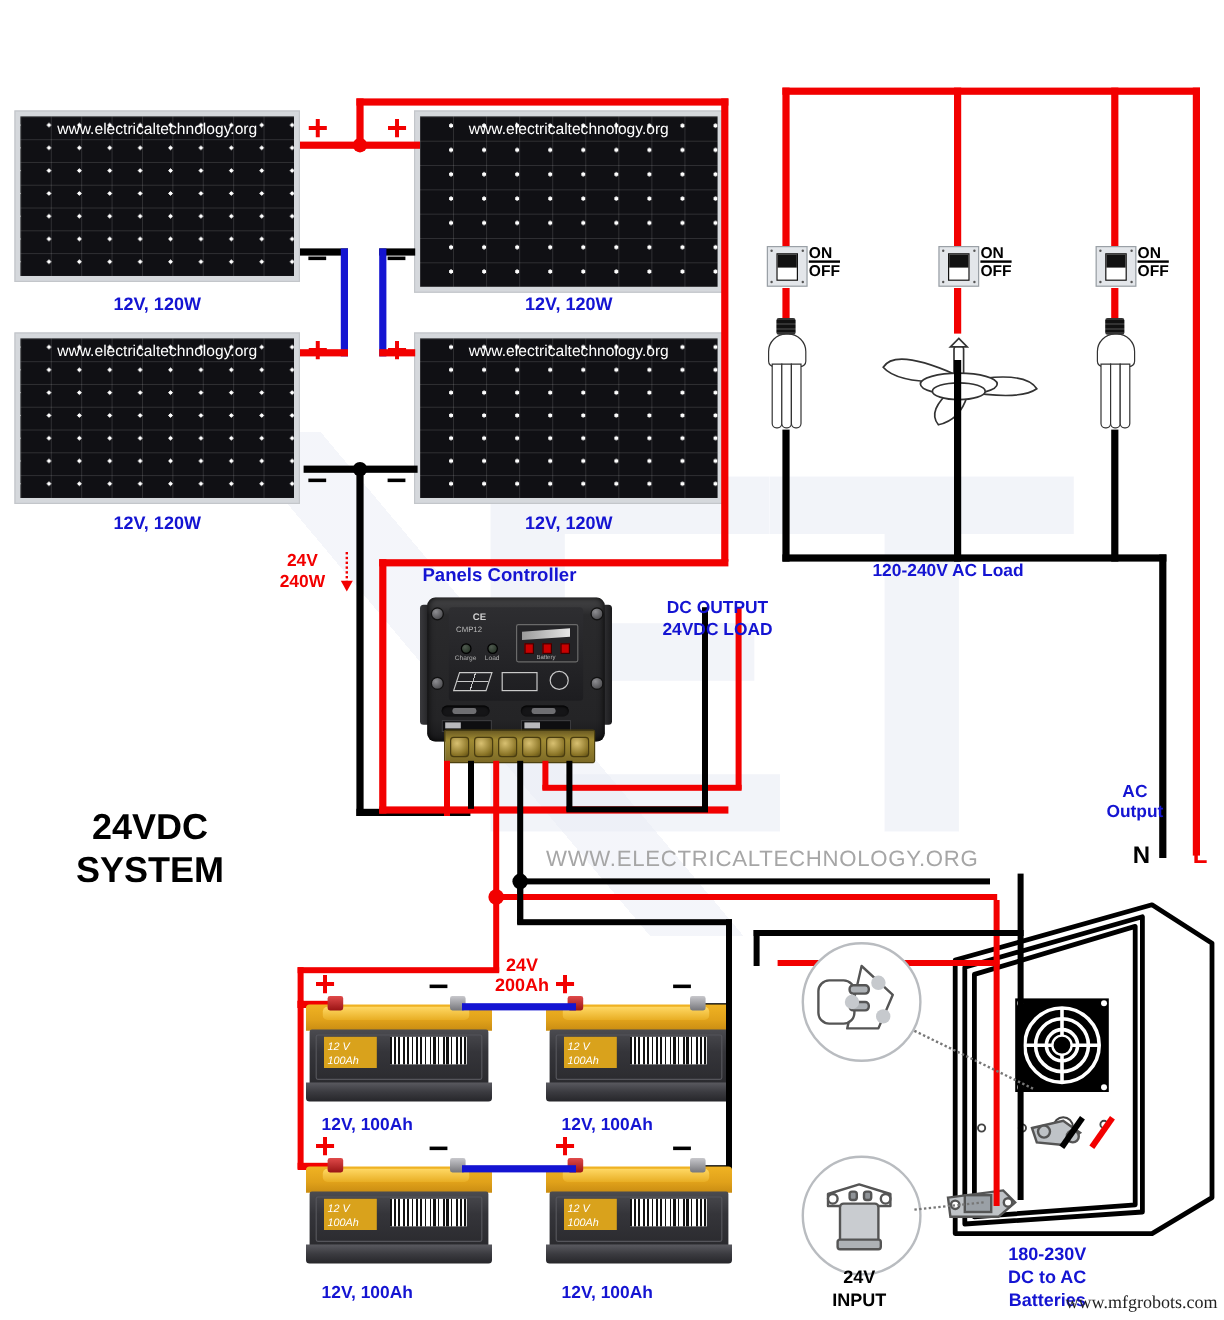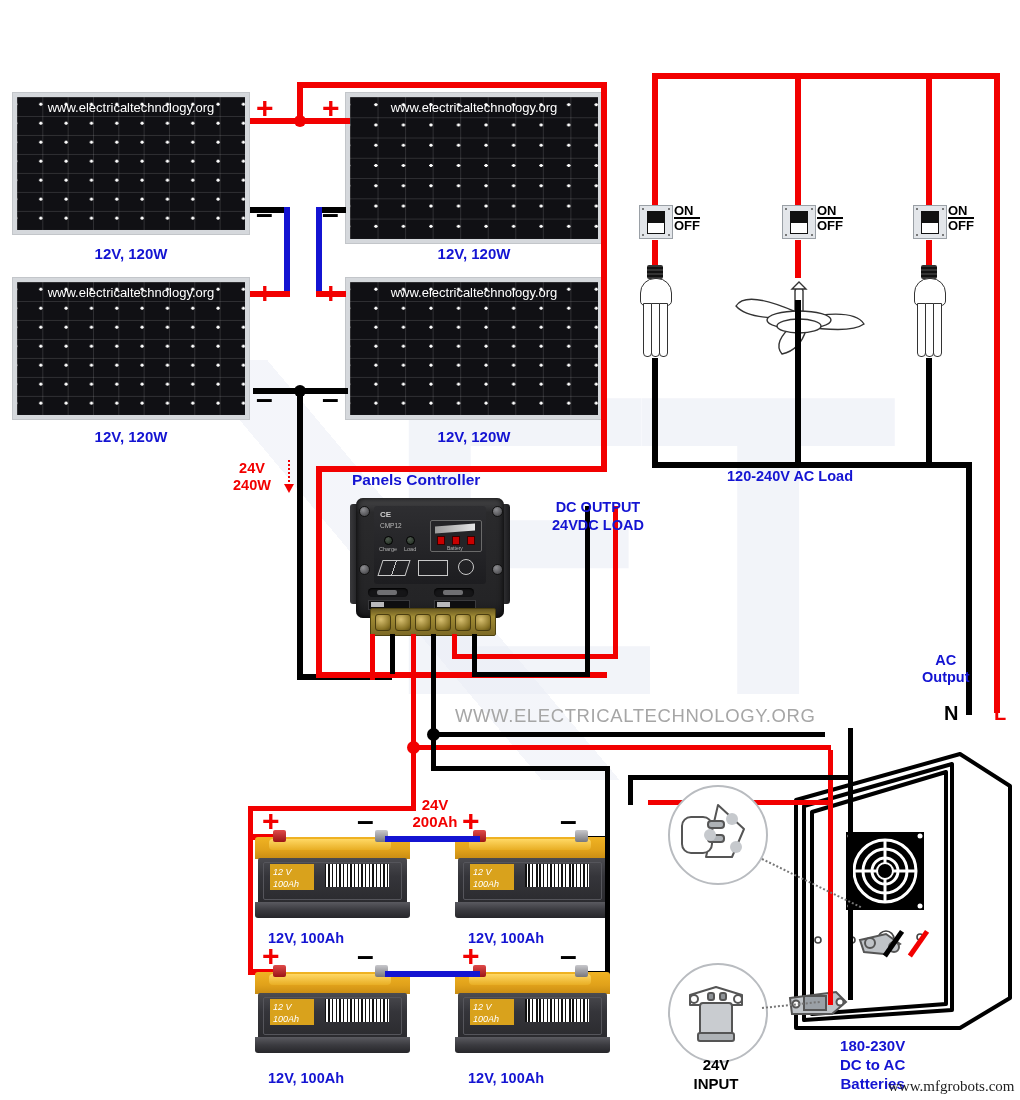--- a/index.html
+++ b/index.html
@@ -49,21 +49,21 @@
   .plus{color:#f20000;font-size:30px;}
   .minus{color:#000;font-size:30px;}
 
   
   .cc{position:absolute;left:350px;top:498px;width:160px;height:148px;}
   .cc-body{position:absolute;left:6px;top:0;width:148px;height:120px;
       background:linear-gradient(180deg,#4a4a4c,#2a2a2c 12%,#242426 85%,#19191b);
       border-radius:7px;box-shadow:inset 0 0 6px #000;}
   .cc-face{position:absolute;left:18px;top:8px;width:112px;height:78px;
       background:linear-gradient(180deg,#2e2e31,#1d1d20);border-radius:3px;}
-  .cc-ce{position:absolute;left:6px;top:4px;color:#cfcfcf;font-size:8px;font-weight:bold;}
+  .cc-ce{position:absolute;left:20px;top:4px;color:#cfcfcf;font-size:8px;font-weight:bold;}
   .cc-model{position:absolute;left:6px;top:16px;color:#b9b9b9;font-size:6.5px;}
   .cc-led{position:absolute;width:7px;height:7px;border-radius:50%;
       background:radial-gradient(circle at 35% 30%,#4f5a4f,#1d2a1d);
       border:1px solid #000;}
   .cc-ledlbl{position:absolute;color:#b0b0b0;font-size:5.5px;}
   .cc-batbox{position:absolute;left:56px;top:14px;width:50px;height:30px;
       border:1px solid #6a6a6a;border-radius:2px;background:#242427;}
   .cc-bar{position:absolute;left:4px;top:4px;width:40px;height:7px;
       background:linear-gradient(90deg,#9a9a9a,#e6e6e6);transform:skewY(-4deg);}
   .cc-rled{position:absolute;top:15px;width:6px;height:7px;background:#c90000;
@@ -289,20 +289,24 @@
   <div class="w red" style="left:613px;top:506px;width:5px;height:152px;"></div>
   <div class="w blk" style="left:472px;top:634px;width:5px;height:42px;"></div>
   <div class="w blk" style="left:472px;top:672px;width:118px;height:5px;"></div>
   <div class="w blk" style="left:585px;top:506px;width:5px;height:170px;"></div>
 
   <div class="label-blue" style="left:552px;top:498px;text-align:center;line-height:18px;">
     <div>DC OUTPUT</div>
     <div>24VDC LOAD</div>
   </div>
 
+  <div class="sysname" style="left:40px;top:672px;width:170px;">
+    <div>24VDC</div>
+    <div>SYSTEM</div>
+  </div>
 
   <div class="wm-url" style="left:455px;top:705px;">WWW.ELECTRICALTECHNOLOGY.ORG</div>
 
   <div class="node red" style="left:407px;top:741px;width:13px;height:13px;"></div>
   <div class="w red" style="left:411px;top:745px;width:420px;height:5px;"></div>
   <div class="w red" style="left:411px;top:745px;width:5px;height:65px;"></div>
   <div class="w red" style="left:248px;top:806px;width:168px;height:5px;"></div>
   <div class="w red" style="left:248px;top:806px;width:5px;height:34px;"></div>
   <div class="w red" style="left:248px;top:834px;width:30px;height:6px;"></div>
 

